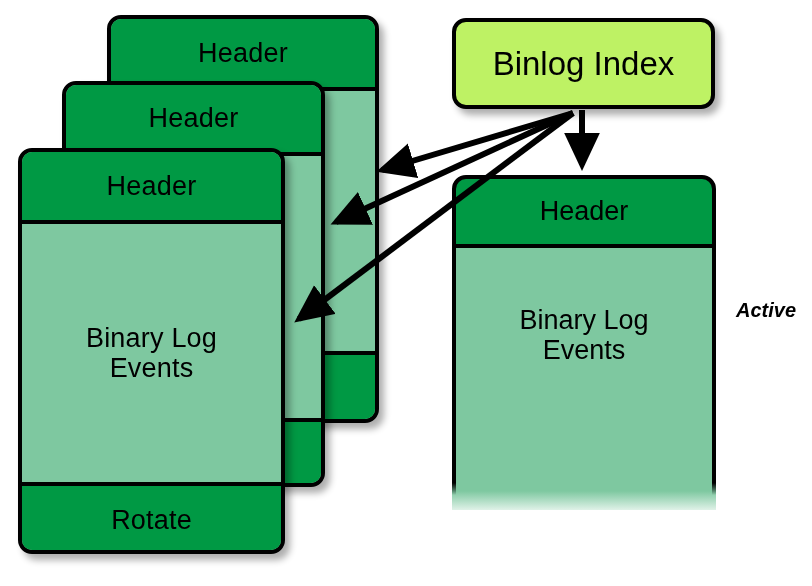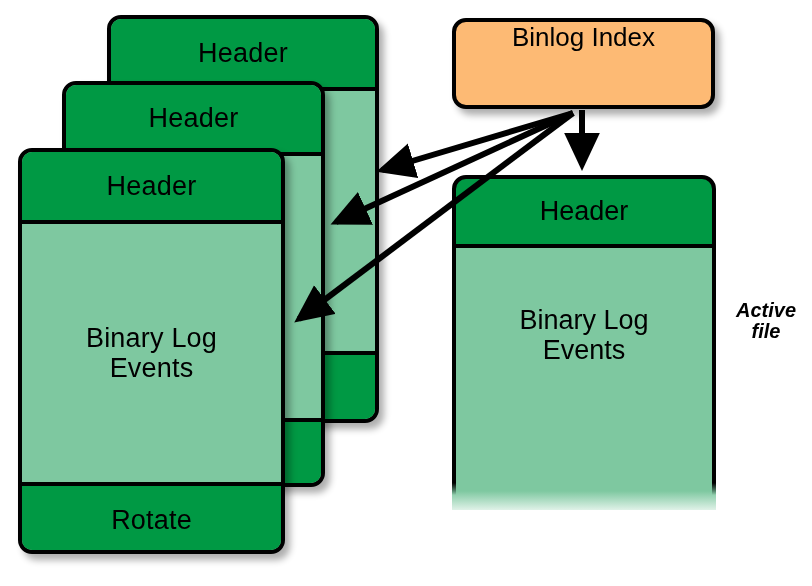--- a/index.html
+++ b/index.html
@@ -71,27 +71,27 @@
   #card-front .seg.foot { height: 72px; }
 
   
   #index-box {
     position: absolute;
     left: 452px;
     top: 18px;
     width: 263px;
     height: 91px;
     box-sizing: border-box;
-    background: #fdba74;
+    background: #bef264;
     border: 4px solid #000000;
     border-radius: 14px;
     display: flex;
-    align-items: flex-start;
+    align-items: center;
     justify-content: center;
-    font-size: 26px;
+    font-size: 33px;
     color: #000000;
     white-space: nowrap;
     box-shadow: 5px 6px 7px rgba(0,0,0,0.32);
   }
 
   
   #active-file {
     position: absolute;
     left: 452px;
     top: 175px;
@@ -220,21 +220,20 @@
       <div>Events</div>
     </div>
   </div>
 
   <div id="index-box">
     <span>Binlog Index</span>
   </div>
 
   <div id="active-caption">
     <div>Active</div>
-    <div>file</div>
   </div>
 
   <svg id="arrow-layer" viewBox="0 0 812 586">
     <defs>
       <marker id="ah" markerWidth="7" markerHeight="7" refX="5.4" refY="3" orient="auto" markerUnits="strokeWidth">
         <path d="M0,0 L6.4,3 L0,6 Z" fill="#000000"></path>
       </marker>
     </defs>
     <g stroke="#000000" stroke-width="6" fill="none" marker-end="url(#ah)">
       <line x1="573" y1="113" x2="382" y2="170"></line>

